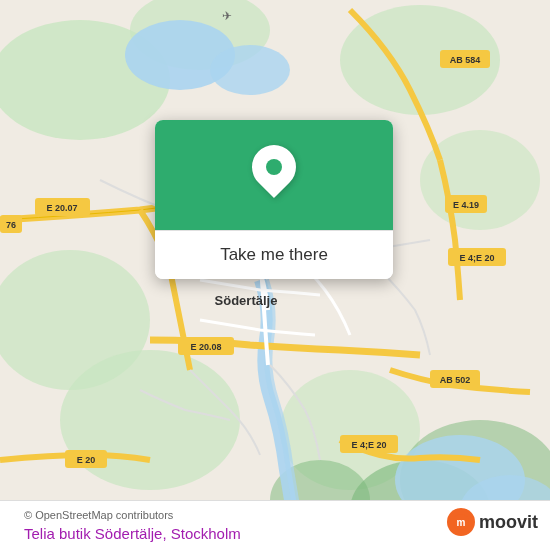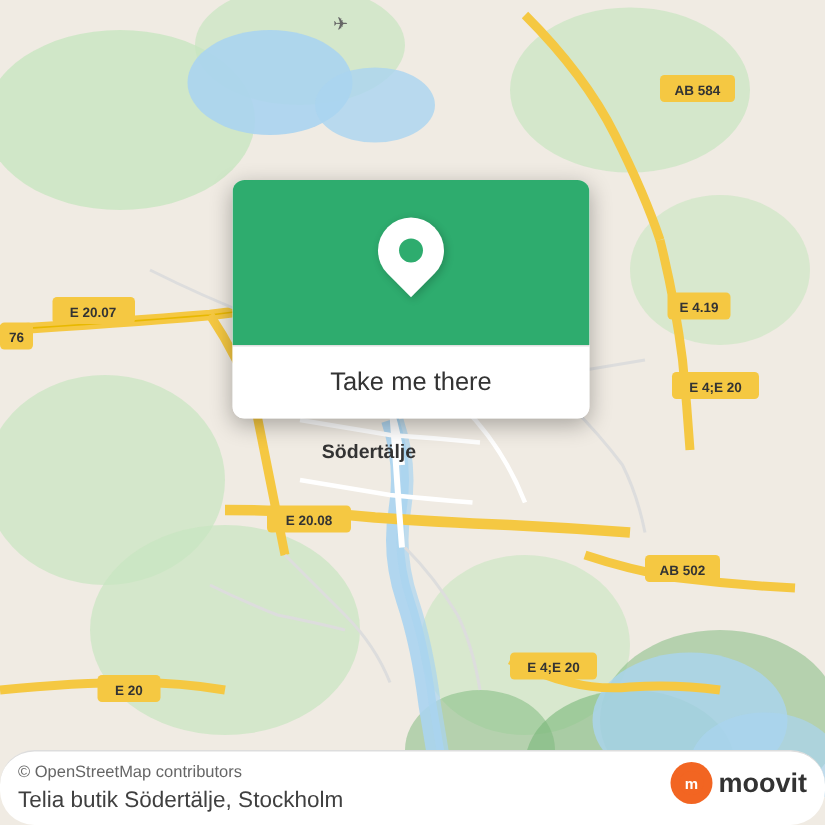--- a/index.html
+++ b/index.html
@@ -82,35 +82,34 @@
       border-top: 1px solid #e0e0e0;
     }
 
     
     #bottom-bar {
       position: absolute;
       bottom: 0;
       left: 0;
       width: 100%;
       background: white;
-      padding: 8px 12px;
+      padding: 8px 24px;
       border-top: 1px solid #ddd;
       z-index: 100;
-      border-radius: 23px;
     }
 
     #attribution {
       font-size: 11px;
       color: #666;
       margin-bottom: 4px;
     }
 
     #location-title {
       font-size: 15px;
-      color: #404040;
+      color: #a21caf;
       font-weight: normal;
     }
 
     
     #moovit-logo {
       position: absolute;
       bottom: 14px;
       right: 12px;
       display: flex;
       align-items: center;

